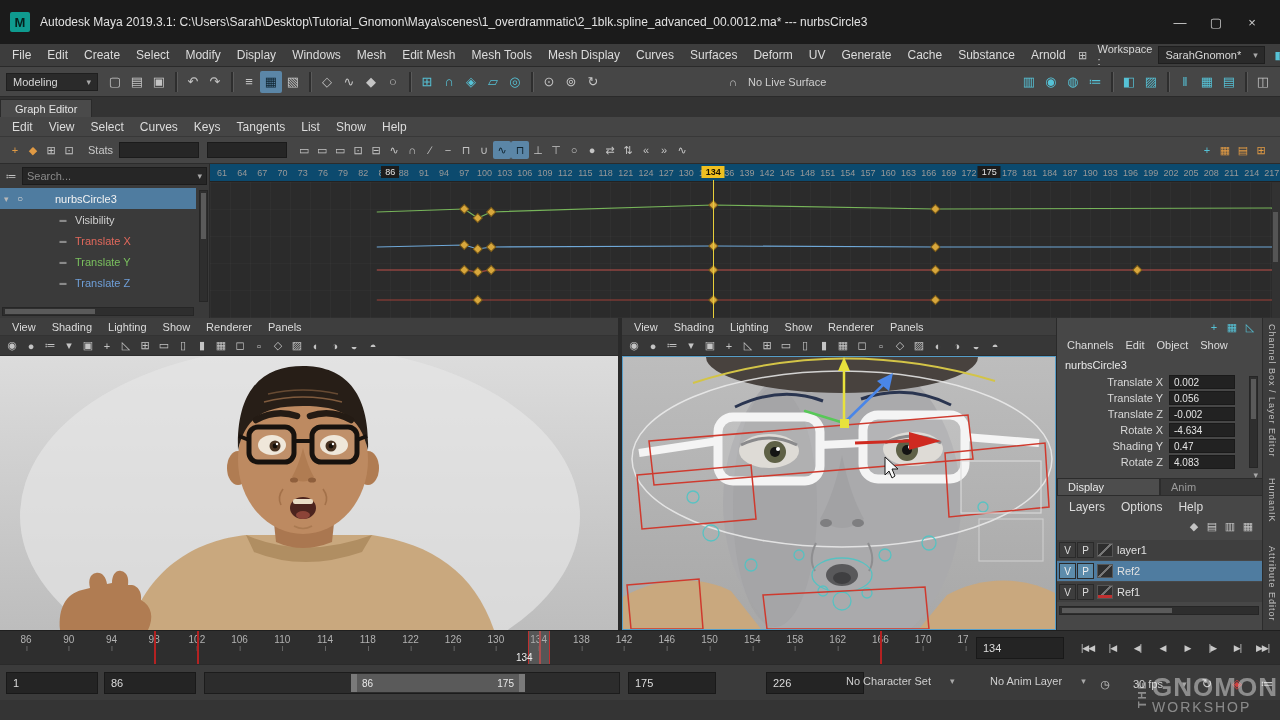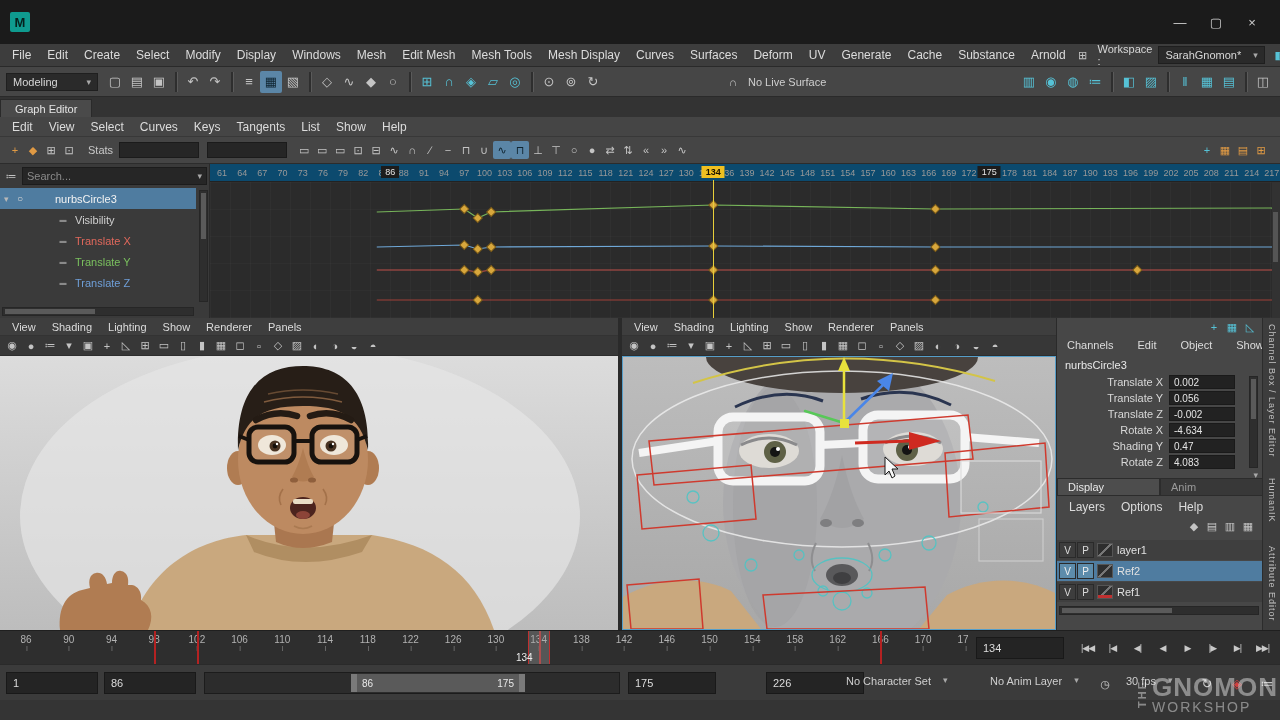--- a/index.html
+++ b/index.html
@@ -80,21 +80,21 @@
   #vp-sep{position:absolute;left:618px;top:318px;width:4px;height:312px;background:#2a2a2a;}
   .vp-menus{height:18px;background:#3e3e3e;display:flex;align-items:center;padding:0 4px;border-bottom:1px solid #333;}
   .vp-menus .menu{padding:0 8px;font-size:11px;}
   .vp-toolbar{height:20px;background:#373737;display:flex;align-items:center;padding:0 3px;gap:1px;border-bottom:1px solid #2d2d2d;}
   .vp-canvas{position:relative;height:274px;overflow:hidden;}
   #vpR .vp-canvas{border:1px solid #569ec9;}
 
   
   #channel-panel{left:1056px;top:318px;width:206px;height:312px;background:#474747;border-left:1px solid #2a2a2a;overflow:hidden;}
   .cb-top{position:absolute;left:0;top:0;width:206px;height:18px;display:flex;justify-content:flex-end;align-items:center;padding:0 4px;}
-  .cb-menus{position:absolute;left:0;top:18px;width:206px;height:18px;display:flex;align-items:center;padding:0 6px;gap:16px;}
+  .cb-menus{position:absolute;left:0;top:18px;width:206px;height:18px;display:flex;align-items:center;padding:0 6px;gap:4px;}
   .cb-menus .menu{padding:0 4px;font-size:11px;}
   .cb-object{position:absolute;left:0;top:38px;width:206px;height:18px;display:flex;align-items:center;padding:0 8px;color:#e8e8e8;}
   .cb-channels{position:absolute;left:0;top:56px;width:190px;}
   .chan-row{display:flex;align-items:center;height:16px;}
   .chan-label{width:112px;text-align:right;padding-right:6px;color:#d8d8d8;font-size:11px;}
   .chan-value{width:66px;height:14px;background:#222;border:1px solid #1a1a1a;color:#e4e4e4;font-size:10px;padding:0 4px;display:flex;align-items:center;}
   .cb-scroll{position:absolute;right:4px;top:58px;width:9px;height:92px;background:#2e2e2e;border:1px solid #262626;}
   .cb-scroll .thumb{position:absolute;left:1px;top:2px;width:5px;height:40px;background:#5a5a5a;}
   .cb-caret{position:absolute;right:4px;top:152px;}
   .le-tabs{position:absolute;left:0;top:160px;width:206px;height:18px;display:flex;}
@@ -130,21 +130,21 @@
 
   
   #rangebar{left:0;top:664px;width:1280px;height:36px;background:#3b3b3b;border-top:1px solid #2a2a2a;}
   .rfield{position:absolute;top:7px;height:22px;background:#242424;border:1px solid #191919;color:#dcdcdc;font-size:11px;padding:0 6px;}
   #rf1{left:6px;width:92px;}
   #rf2{left:104px;width:92px;}
   #rf3{left:628px;width:88px;}
   #rf4{left:722px;width:98px;margin-left:44px;}
   #rslider{position:absolute;left:204px;top:7px;width:416px;height:22px;background:#2c2c2c;border:1px solid #1c1c1c;}
   #rblock{position:absolute;left:146px;top:1px;width:174px;height:18px;background:#5a5a5a;border-left:6px solid #7a7a7a;border-right:6px solid #7a7a7a;display:flex;align-items:center;justify-content:space-between;padding:0 5px;font-size:10px;color:#e8e8e8;}
-  .flatdd{position:absolute;top:10px;display:flex;gap:12px;align-items:flex-start;color:#cfcfcf;font-size:11px;white-space:nowrap;}
+  .flatdd{position:absolute;top:10px;display:flex;gap:19px;align-items:center;color:#cfcfcf;font-size:11px;white-space:nowrap;}
   #dd-charset{left:846px;}
   #dd-animlayer{left:990px;}
   #dd-fps{left:1096px;}
   #range-icons{position:absolute;left:1196px;top:7px;display:flex;gap:8px;}
 
   #bottom-fill{left:0;top:700px;width:1280px;height:20px;background:#343434;}
 
   
   #watermark{position:absolute;right:2px;bottom:6px;display:flex;align-items:center;gap:4px;opacity:0.42;color:#ffffff;z-index:100;pointer-events:none;}
   #wm-the{writing-mode:vertical-rl;transform:rotate(180deg);font-size:11px;letter-spacing:2px;font-weight:bold;}
@@ -152,20 +152,21 @@
   #wm-g{font-size:26px;font-weight:bold;letter-spacing:1px;}
   #wm-w{font-size:14px;letter-spacing:2px;}
 </style>
 </head>
 <body>
 
 <div id="app">
 
   <div id="titlebar" class="abs">
     <div id="maya-logo">M</div>
+    <div class="title">Autodesk Maya 2019.3.1: C:\Users\Sarah\Desktop\Tutorial_Gnomon\Maya\scenes\1_overdrammatic\2_1blk.spline_advanced_00.0012.ma*   ---   nurbsCircle3</div>
     <div class="winbtns">
       <div class="winbtn">—</div>
       <div class="winbtn">▢</div>
       <div class="winbtn">×</div>
     </div>
   </div>
 
   <div id="menubar" class="abs">
     <div class="menus">
 

